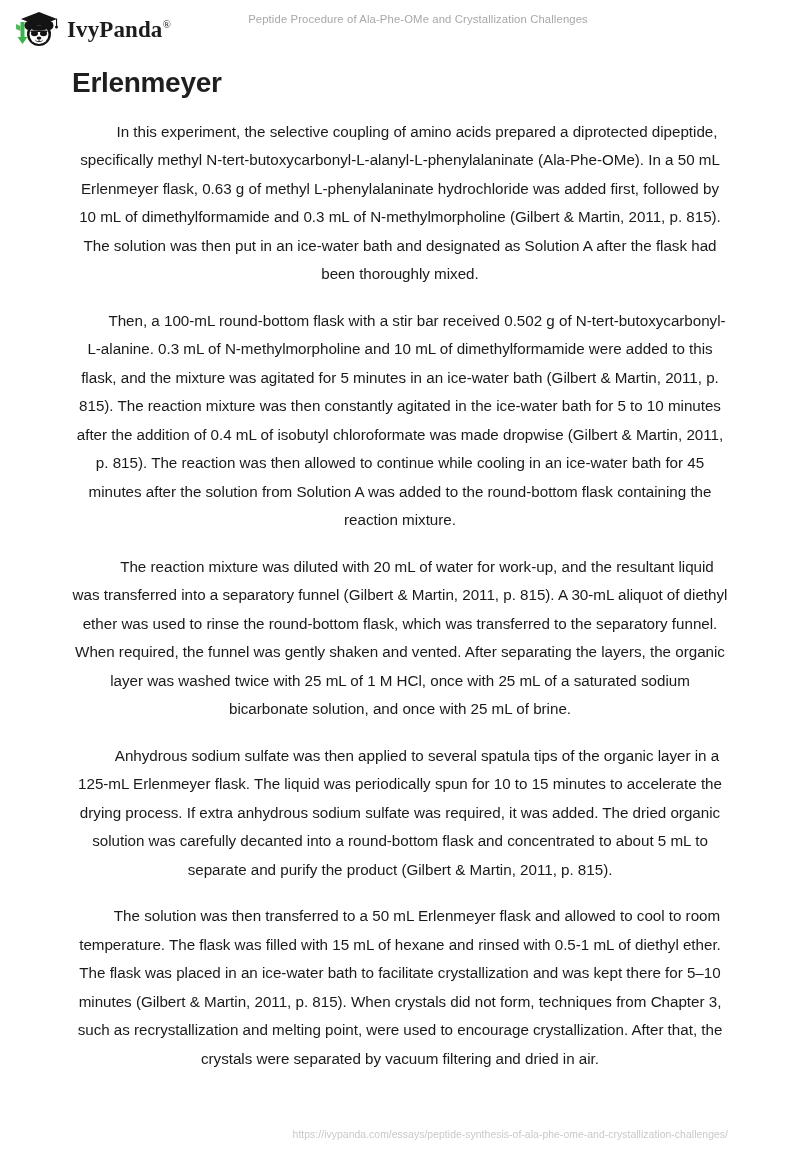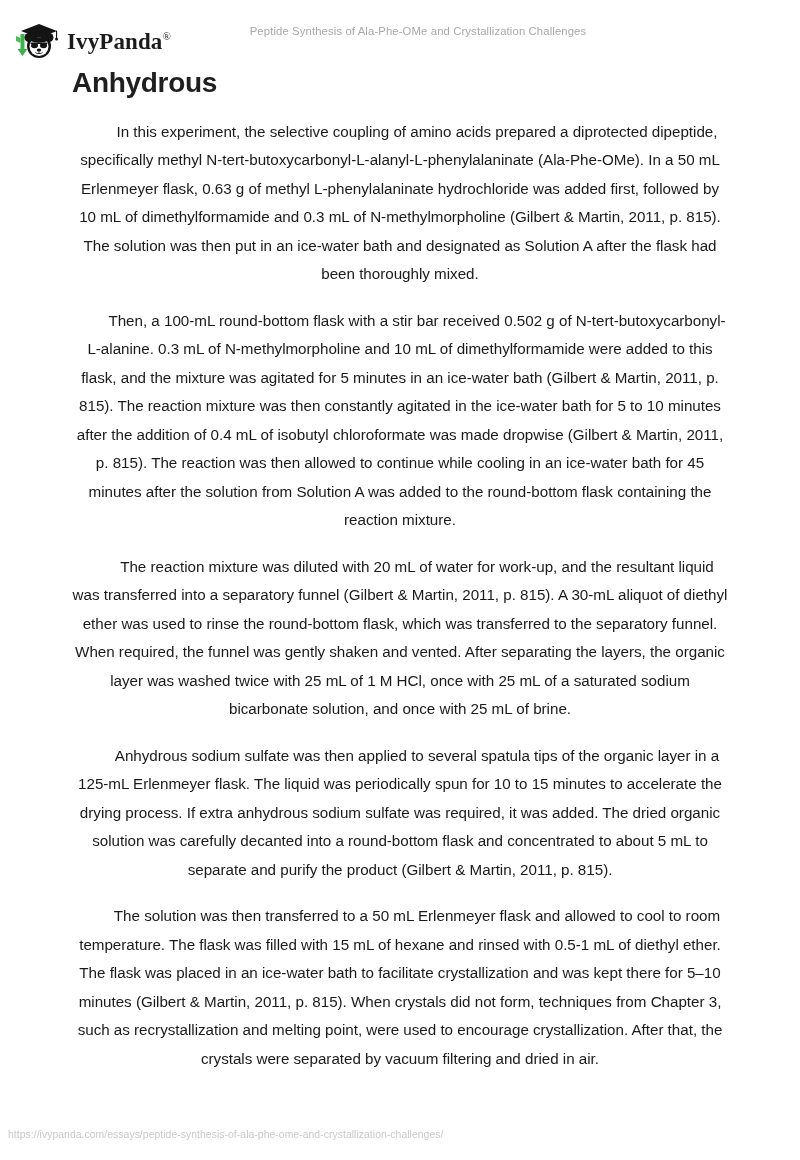--- a/index.html
+++ b/index.html
@@ -16,21 +16,20 @@
     -webkit-font-smoothing: antialiased;
   }
 
   
   .page-header {
     position: absolute;
     top: 0;
     left: 0;
     width: 800px;
     height: 56px;
-    margin-top: 12px;
   }
   .brand {
     position: absolute;
     left: 14px;
     top: 9px;
     display: flex;
     align-items: center;
     gap: 7px;
   }
   .brand-mark {
@@ -93,22 +92,22 @@
     letter-spacing: -0.02px;
   }
   p.para:last-child { margin-bottom: 0; margin-top: 11px; }
 
   
   .page-footer {
     position: absolute;
     left: 0;
     bottom: 18px;
     width: 728px;
-    text-align: left;
-    padding-left: 8px;
+    text-align: right;
+    padding-left: 36px;
   }
   .footer-url {
     font-size: 10.4px;
     color: #c9c9c9;
     letter-spacing: 0.05px;
     white-space: nowrap;
     text-decoration: none;
   }
 </style>
 </head>
@@ -145,25 +144,25 @@
       <g fill="#141414">
         <path d="M50 6 L86 20 L50 34 L14 20 Z"></path>
         <path d="M28 25 L28 38 Q50 49 72 38 L72 25 L50 34 Z"></path>
         <rect x="84" y="19" width="2.2" height="16" rx="1"></rect>
         <circle cx="85" cy="36" r="3"></circle>
       </g>
     </svg>
     <span class="brand-word"><span>IvyPanda</span><span class="reg">®</span></span>
   </div>
 
-  <div class="doc-title">Peptide Synthesis of Ala-Phe-OMe and Crystallization Challenges</div>
+  <div class="doc-title">Peptide Procedure of Ala-Phe-OMe and Crystallization Challenges</div>
 </div>
 
 <main class="content">
-  <h1 class="section-title">Anhydrous</h1>
+  <h1 class="section-title">Erlenmeyer</h1>
 
   <p class="para">In this experiment, the selective coupling of amino acids prepared a diprotected dipeptide, specifically methyl N-tert-butoxycarbonyl-L-alanyl-L-phenylalaninate (Ala-Phe-OMe). In a 50 mL Erlenmeyer flask, 0.63 g of methyl L-phenylalaninate hydrochloride was added first, followed by 10 mL of dimethylformamide and 0.3 mL of N-methylmorpholine (Gilbert &amp; Martin, 2011, p. 815). The solution was then put in an ice-water bath and designated as Solution A after the flask had been thoroughly mixed.</p>
   <p class="para">Then, a 100-mL round-bottom flask with a stir bar received 0.502 g of N-tert-butoxycarbonyl-L-alanine. 0.3 mL of N-methylmorpholine and 10 mL of dimethylformamide were added to this flask, and the mixture was agitated for 5 minutes in an ice-water bath (Gilbert &amp; Martin, 2011, p. 815). The reaction mixture was then constantly agitated in the ice-water bath for 5 to 10 minutes after the addition of 0.4 mL of isobutyl chloroformate was made dropwise (Gilbert &amp; Martin, 2011, p. 815). The reaction was then allowed to continue while cooling in an ice-water bath for 45 minutes after the solution from Solution A was added to the round-bottom flask containing the reaction mixture.</p>
   <p class="para">The reaction mixture was diluted with 20 mL of water for work-up, and the resultant liquid was transferred into a separatory funnel (Gilbert &amp; Martin, 2011, p. 815). A 30-mL aliquot of diethyl ether was used to rinse the round-bottom flask, which was transferred to the separatory funnel. When required, the funnel was gently shaken and vented. After separating the layers, the organic layer was washed twice with 25 mL of 1 M HCl, once with 25 mL of a saturated sodium bicarbonate solution, and once with 25 mL of brine.</p>
   <p class="para">Anhydrous sodium sulfate was then applied to several spatula tips of the organic layer in a 125-mL Erlenmeyer flask. The liquid was periodically spun for 10 to 15 minutes to accelerate the drying process. If extra anhydrous sodium sulfate was required, it was added. The dried organic solution was carefully decanted into a round-bottom flask and concentrated to about 5 mL to separate and purify the product (Gilbert &amp; Martin, 2011, p. 815).</p>
   <p class="para">The solution was then transferred to a 50 mL Erlenmeyer flask and allowed to cool to room temperature. The flask was filled with 15 mL of hexane and rinsed with 0.5-1 mL of diethyl ether. The flask was placed in an ice-water bath to facilitate crystallization and was kept there for 5–10 minutes (Gilbert &amp; Martin, 2011, p. 815). When crystals did not form, techniques from Chapter 3, such as recrystallization and melting point, were used to encourage crystallization. After that, the crystals were separated by vacuum filtering and dried in air.</p>
 </main>
 
 <div class="page-footer">
   <a class="footer-url" href="#">https://ivypanda.com/essays/peptide-synthesis-of-ala-phe-ome-and-crystallization-challenges/</a>

